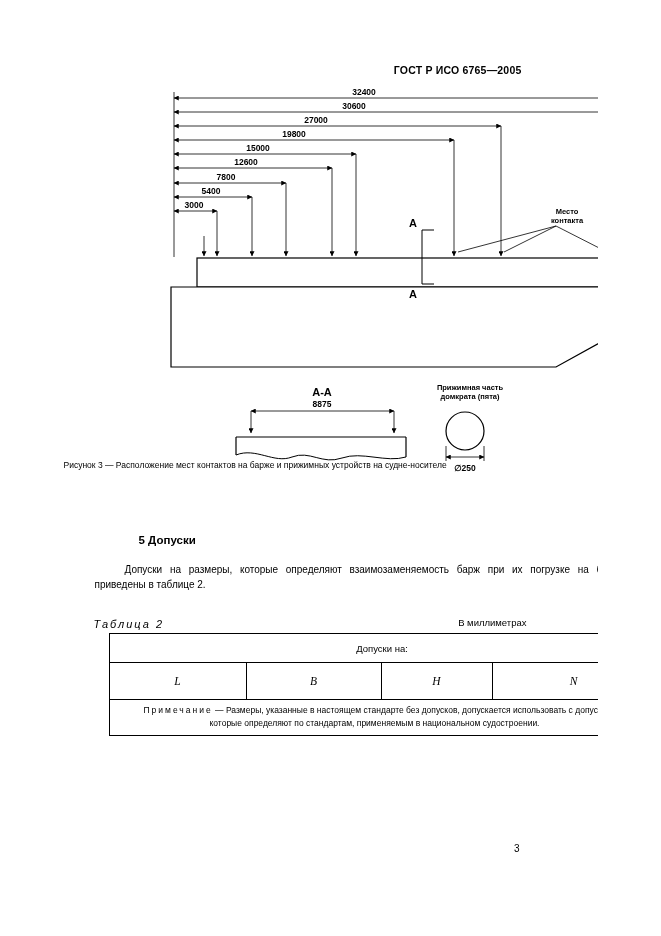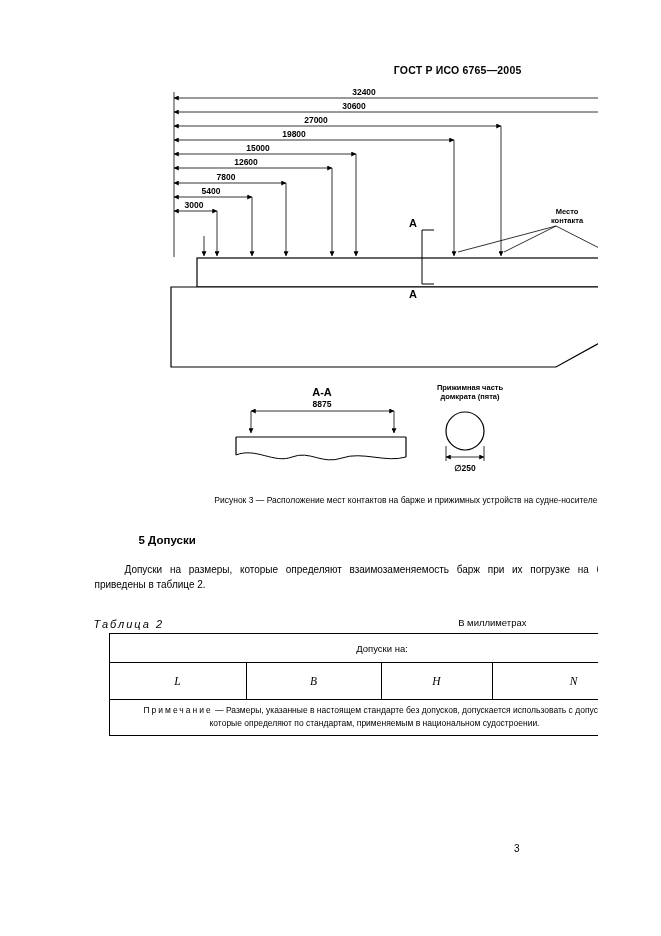--- a/index.html
+++ b/index.html
@@ -10,21 +10,21 @@
   .doc-header { position: absolute; top: 64px; right: 76px; font-size: 10.5px; font-weight: bold; letter-spacing: 0.2px; }
 
   .figure-svg { position: absolute; left: 40px; top: 85px; }
   svg text { font-family: "Liberation Sans", sans-serif; fill: #000; }
   .dim-label   { font-size: 8.5px; font-weight: bold; }
   .marker-label{ font-size: 11px;  font-weight: bold; }
   .small-label { font-size: 7.5px; font-weight: bold; }
   .aa-title    { font-size: 11px;  font-weight: bold; }
   .dia-label   { font-size: 8.5px; font-weight: bold; }
 
-  .figure-caption { position: absolute; top: 495px; left: 0; width: 100%; text-align: right; font-size: 8.5px; }
+  .figure-caption { position: absolute; top: 460px; left: 0; width: 100%; text-align: left; font-size: 8.5px; }
 
   .section-heading { position: absolute; left: 75px; top: 534px; font-size: 11.5px; font-weight: bold; }
   .body-paragraph { position: absolute; left: 31px; top: 562px; width: 546px; font-size: 10px; line-height: 15px; text-indent: 30px; text-align: justify; }
 
   .table-label { position: absolute; left: 30px; top: 618px; font-size: 11px; letter-spacing: 2px; font-style: italic; }
   .table-units { position: absolute; right: 71px; top: 617px; font-size: 9.5px; }
 
   .tol-table { position: absolute; left: 45px; top: 633px; width: 546px; border-collapse: collapse; table-layout: fixed; border-radius: 26px; }
   .tol-table th, .tol-table td { border: 1px solid #000; text-align: center; vertical-align: middle; font-weight: normal; }
   .group-header-cell { height: 29px; font-size: 9.5px; }

